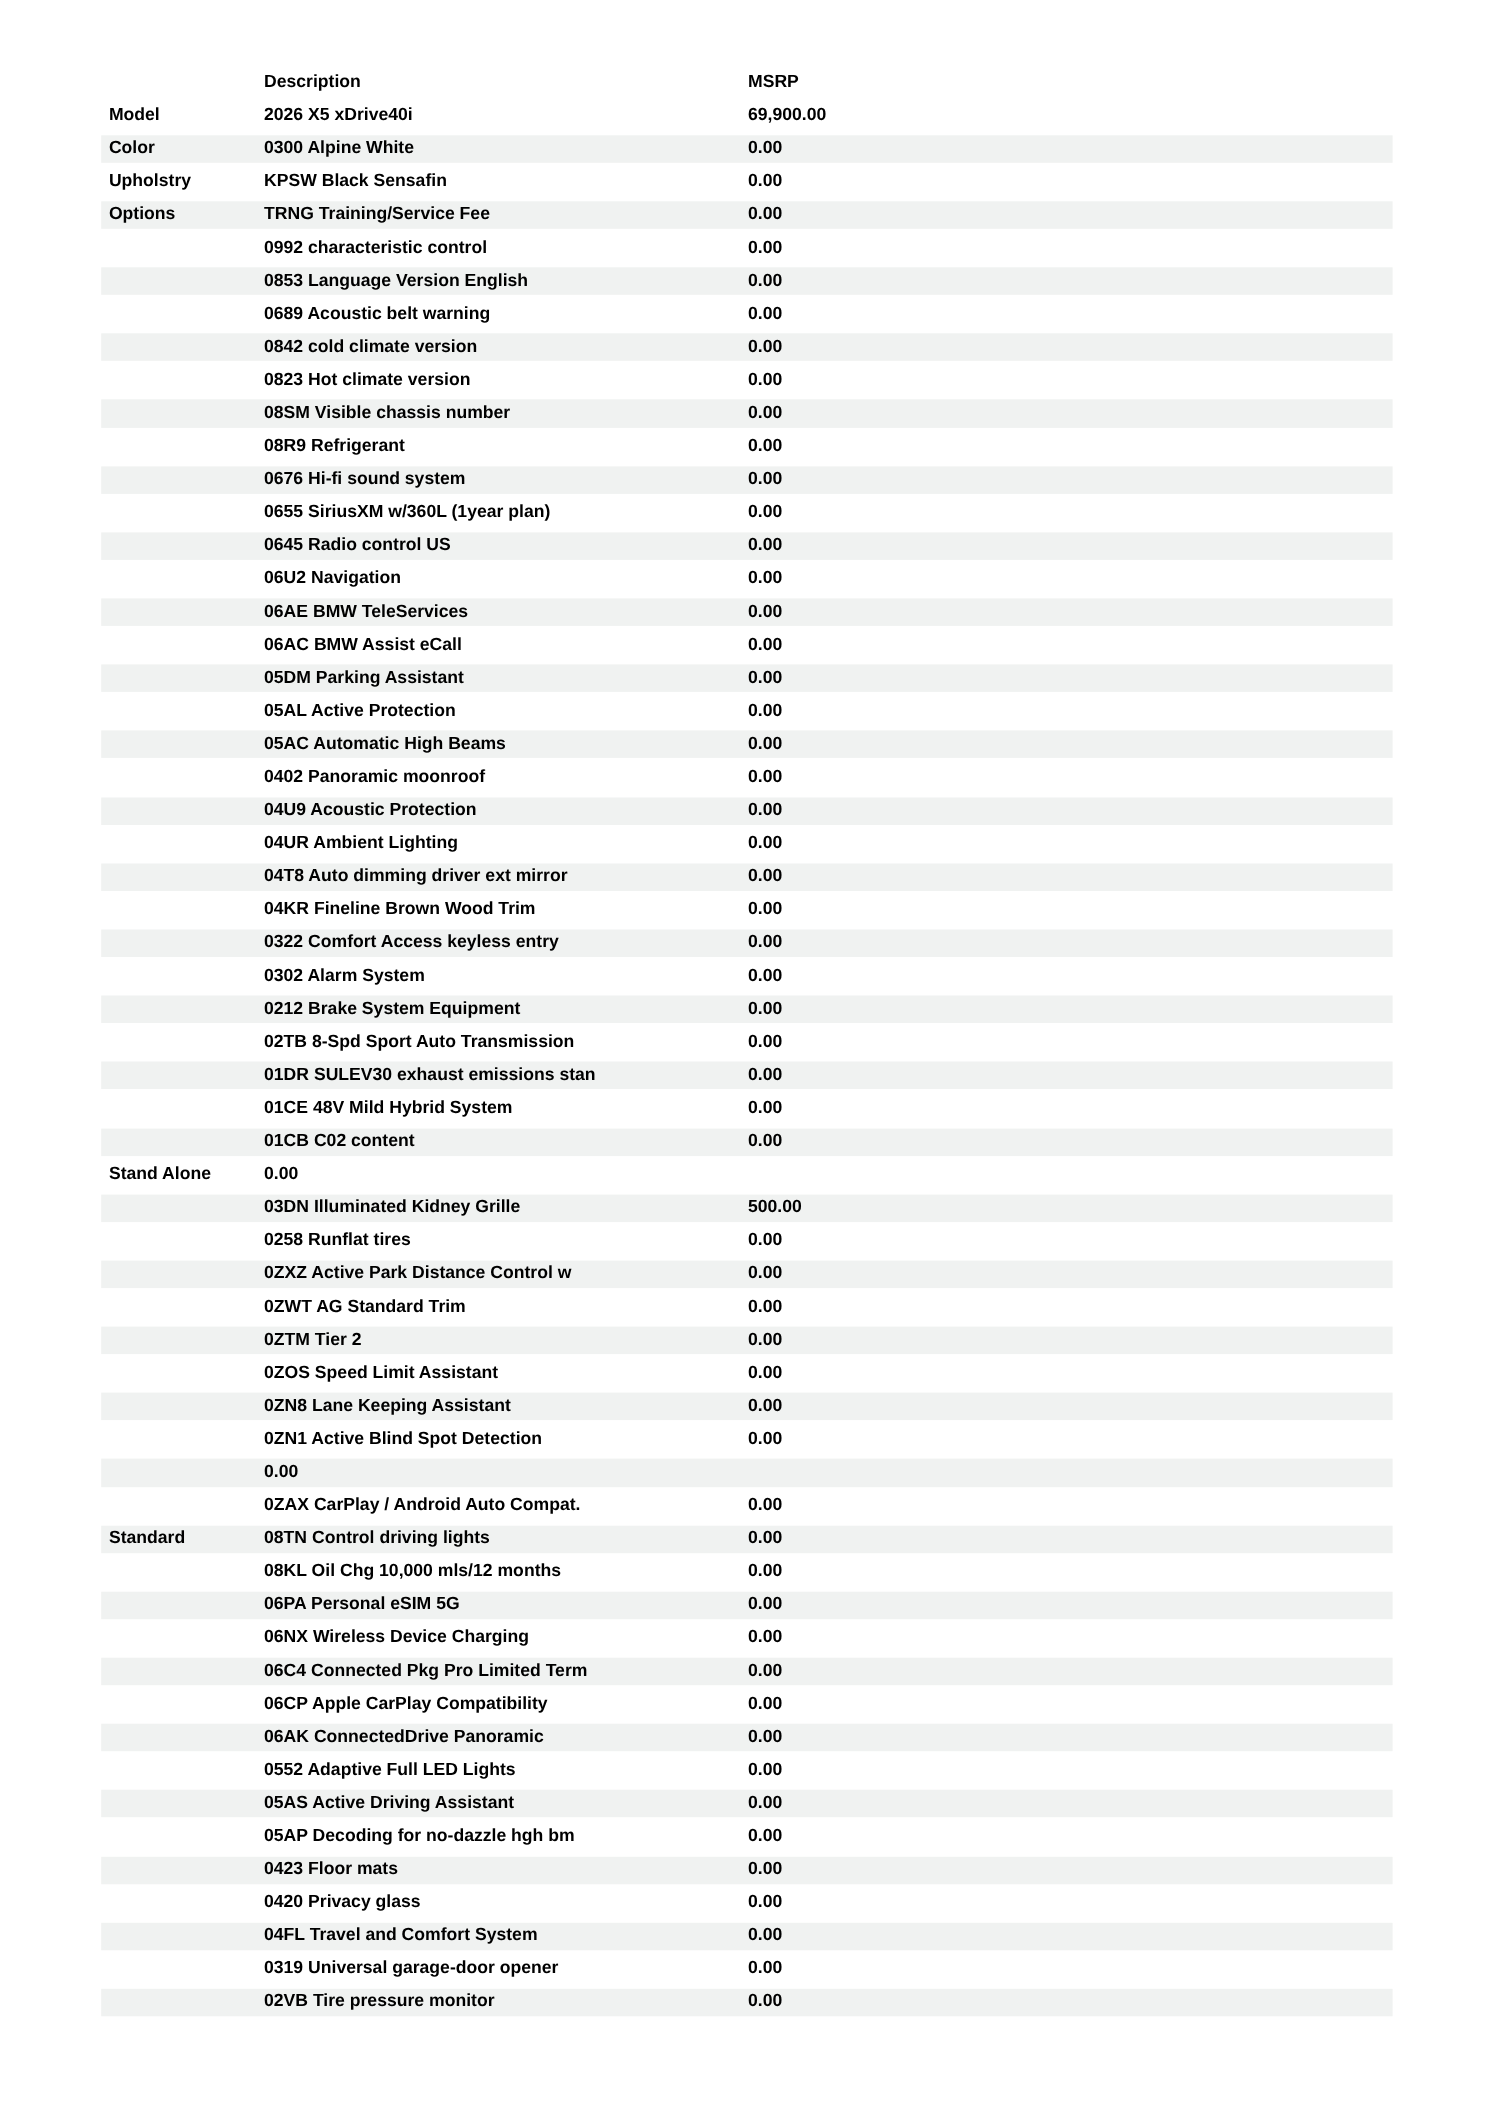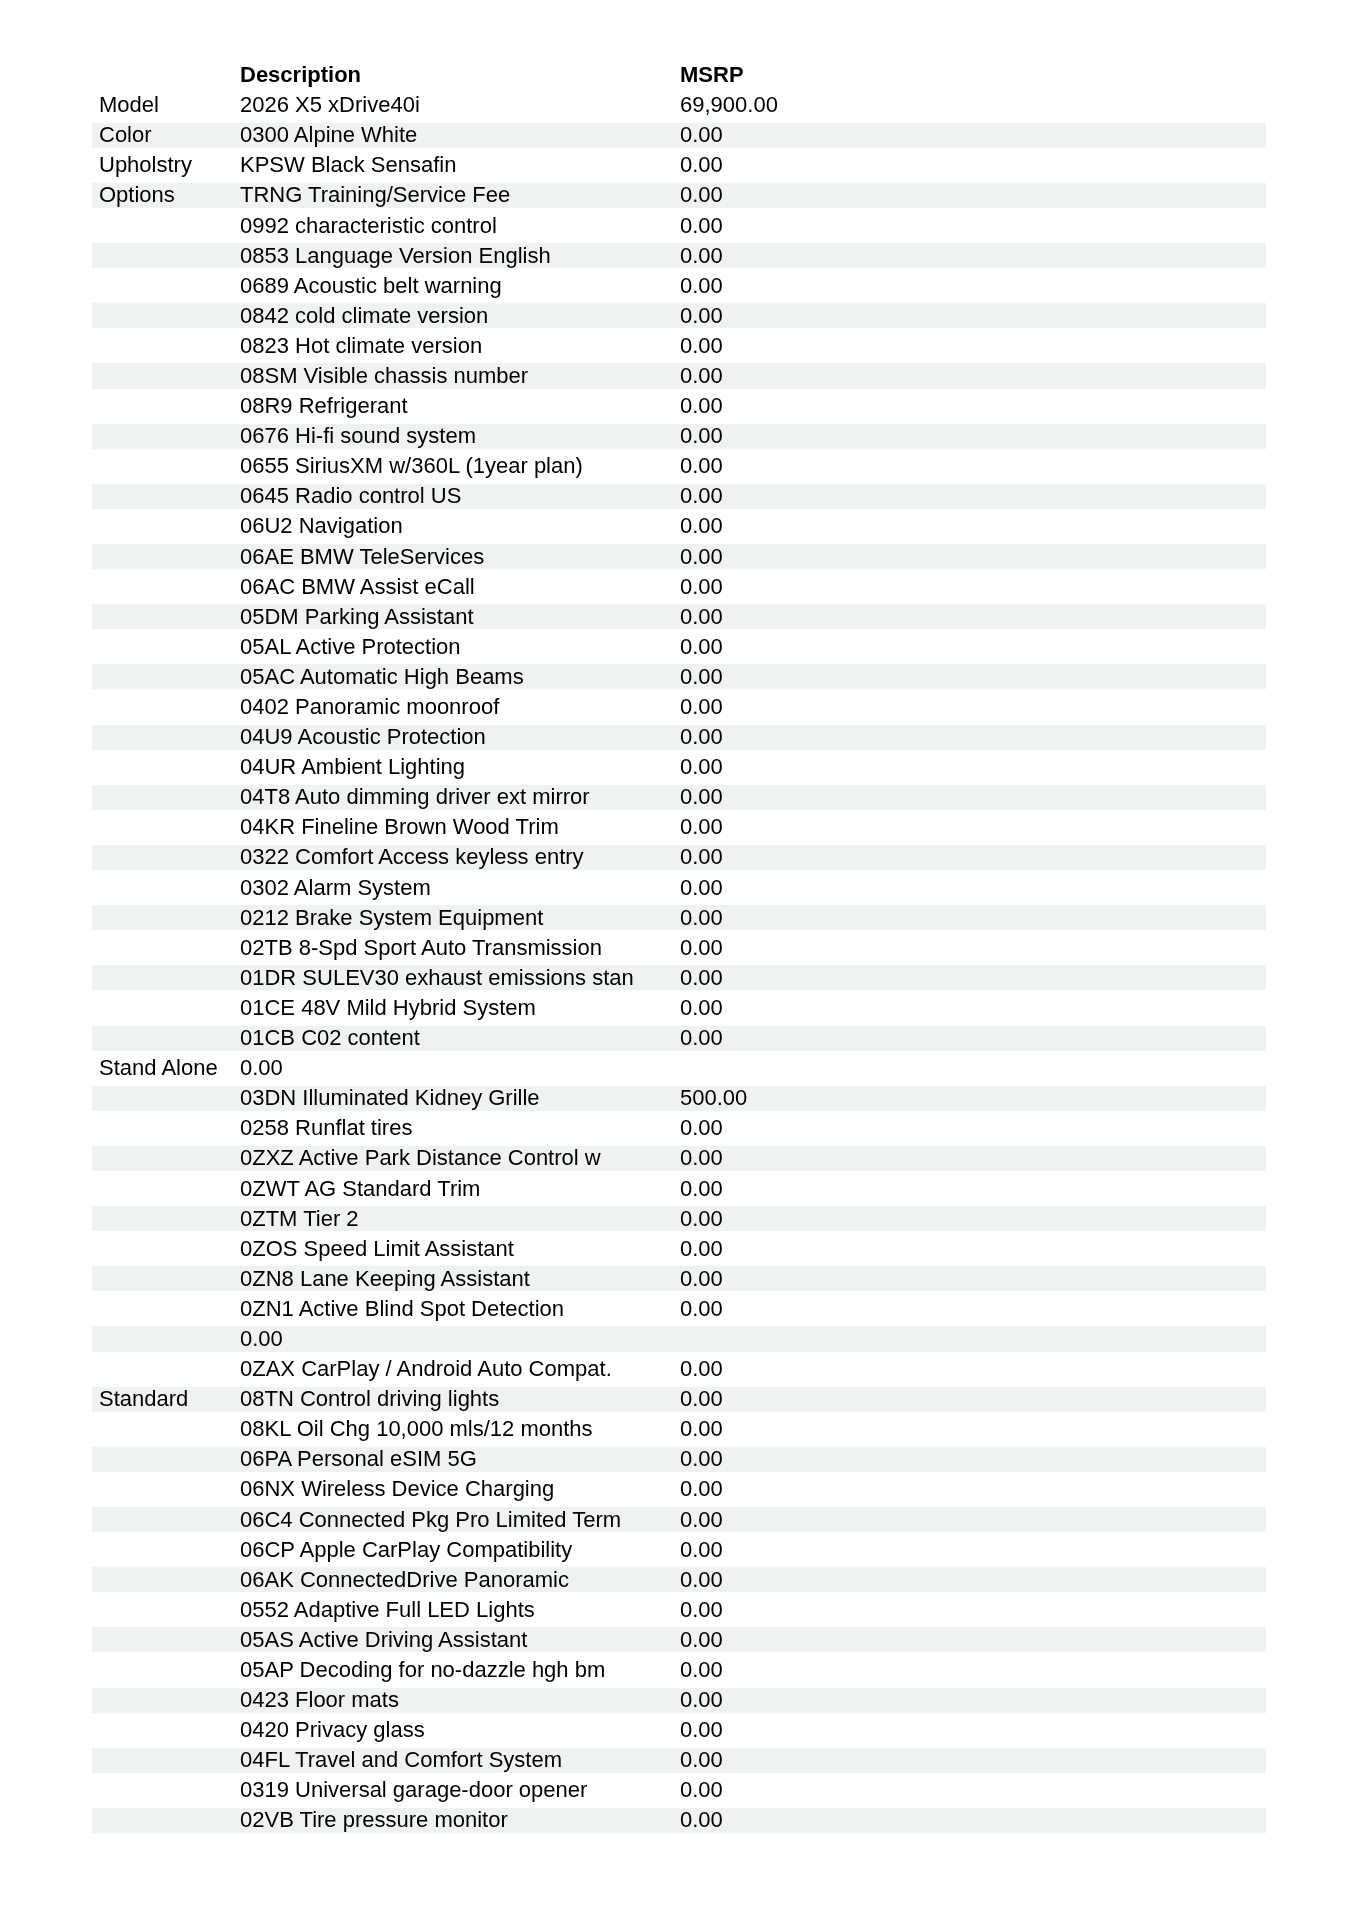--- a/index.html
+++ b/index.html
@@ -13,27 +13,28 @@
     position: relative;
     font-family: "Liberation Sans", sans-serif;
     color: #000000;
     overflow: hidden;
   }
   .doc-table {
     position: absolute;
     left: 92px;
     top: 60px;
     width: 1174px;
-    font-size: 22px;
+    font-size: 16px;
   }
   .hrow, .row {
     display: flex;
     align-items: center;
     height: 30.1px;
     position: relative;
+    font-weight: bold;
   }
   .hrow {
     font-weight: bold;
   }
   .row.striped::before {
     content: "";
     position: absolute;
     left: 0;
     right: 0;
     top: 2.5px;

